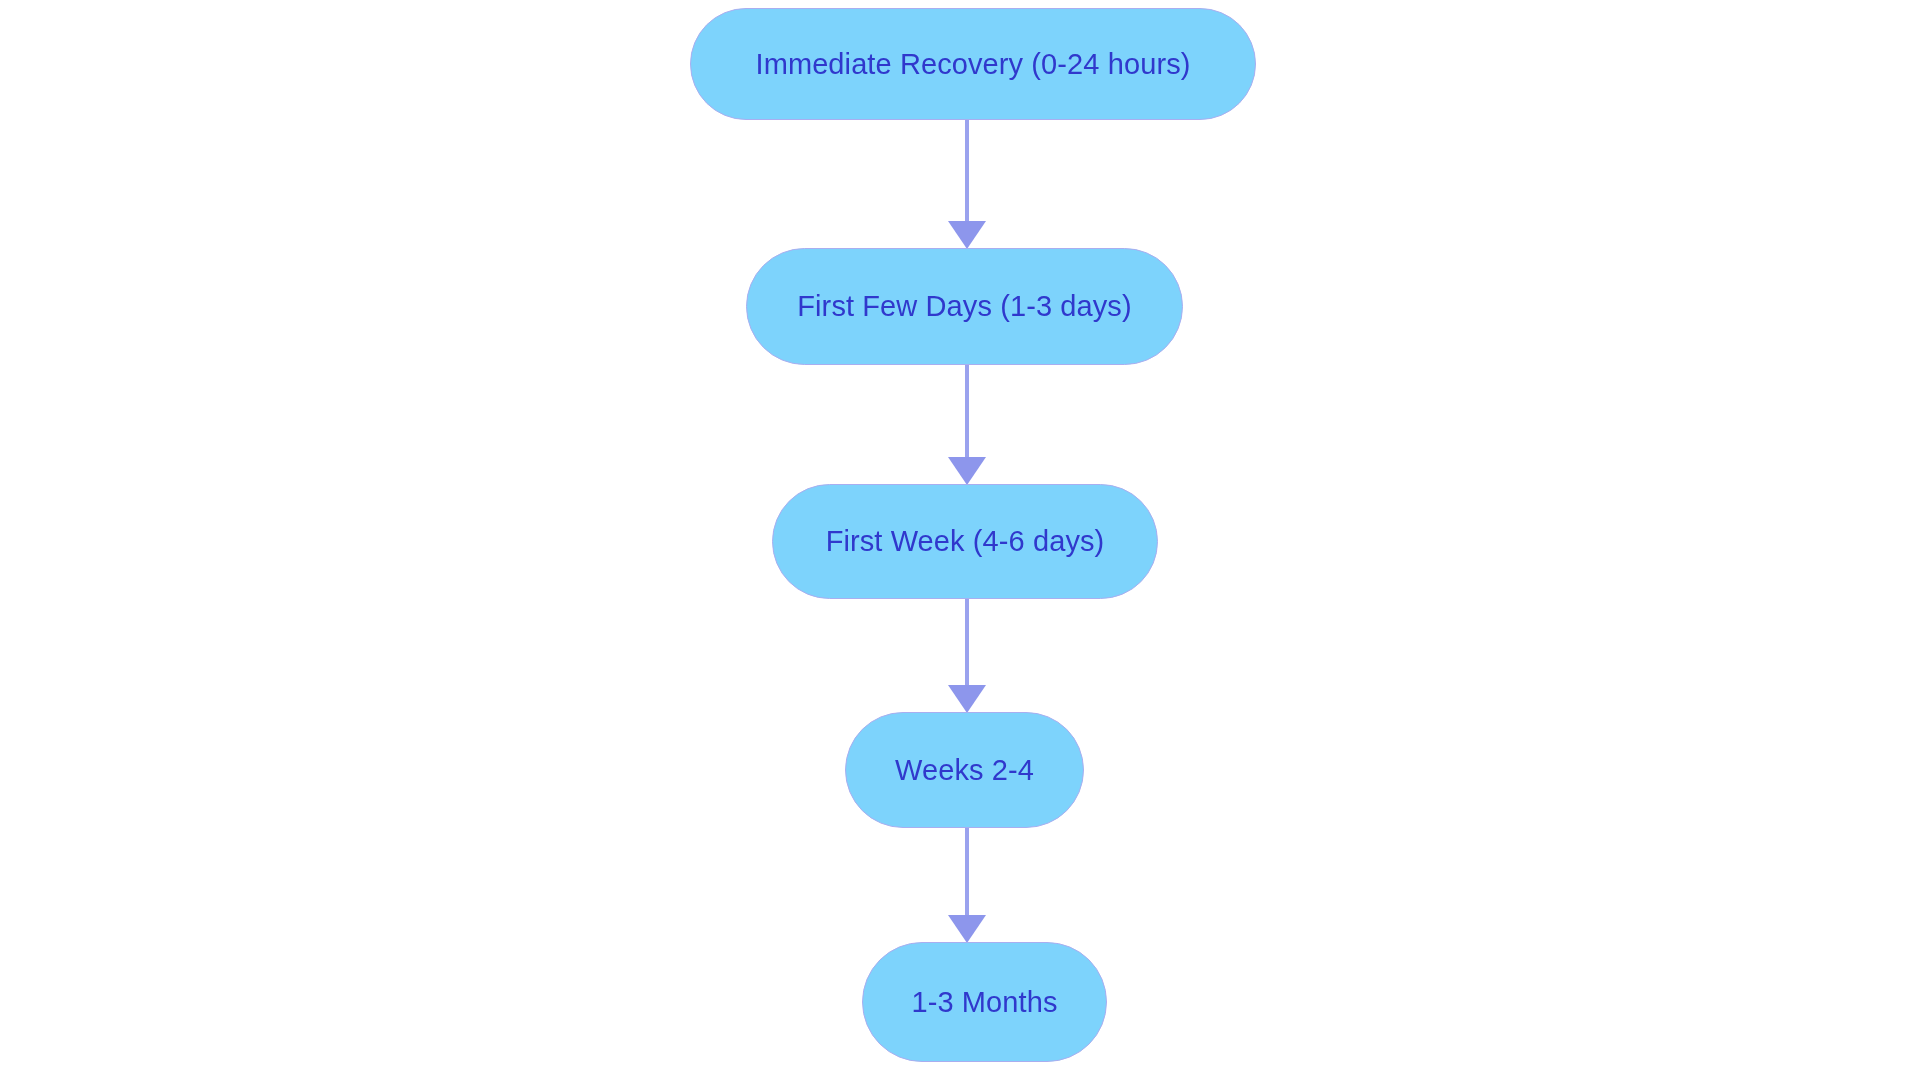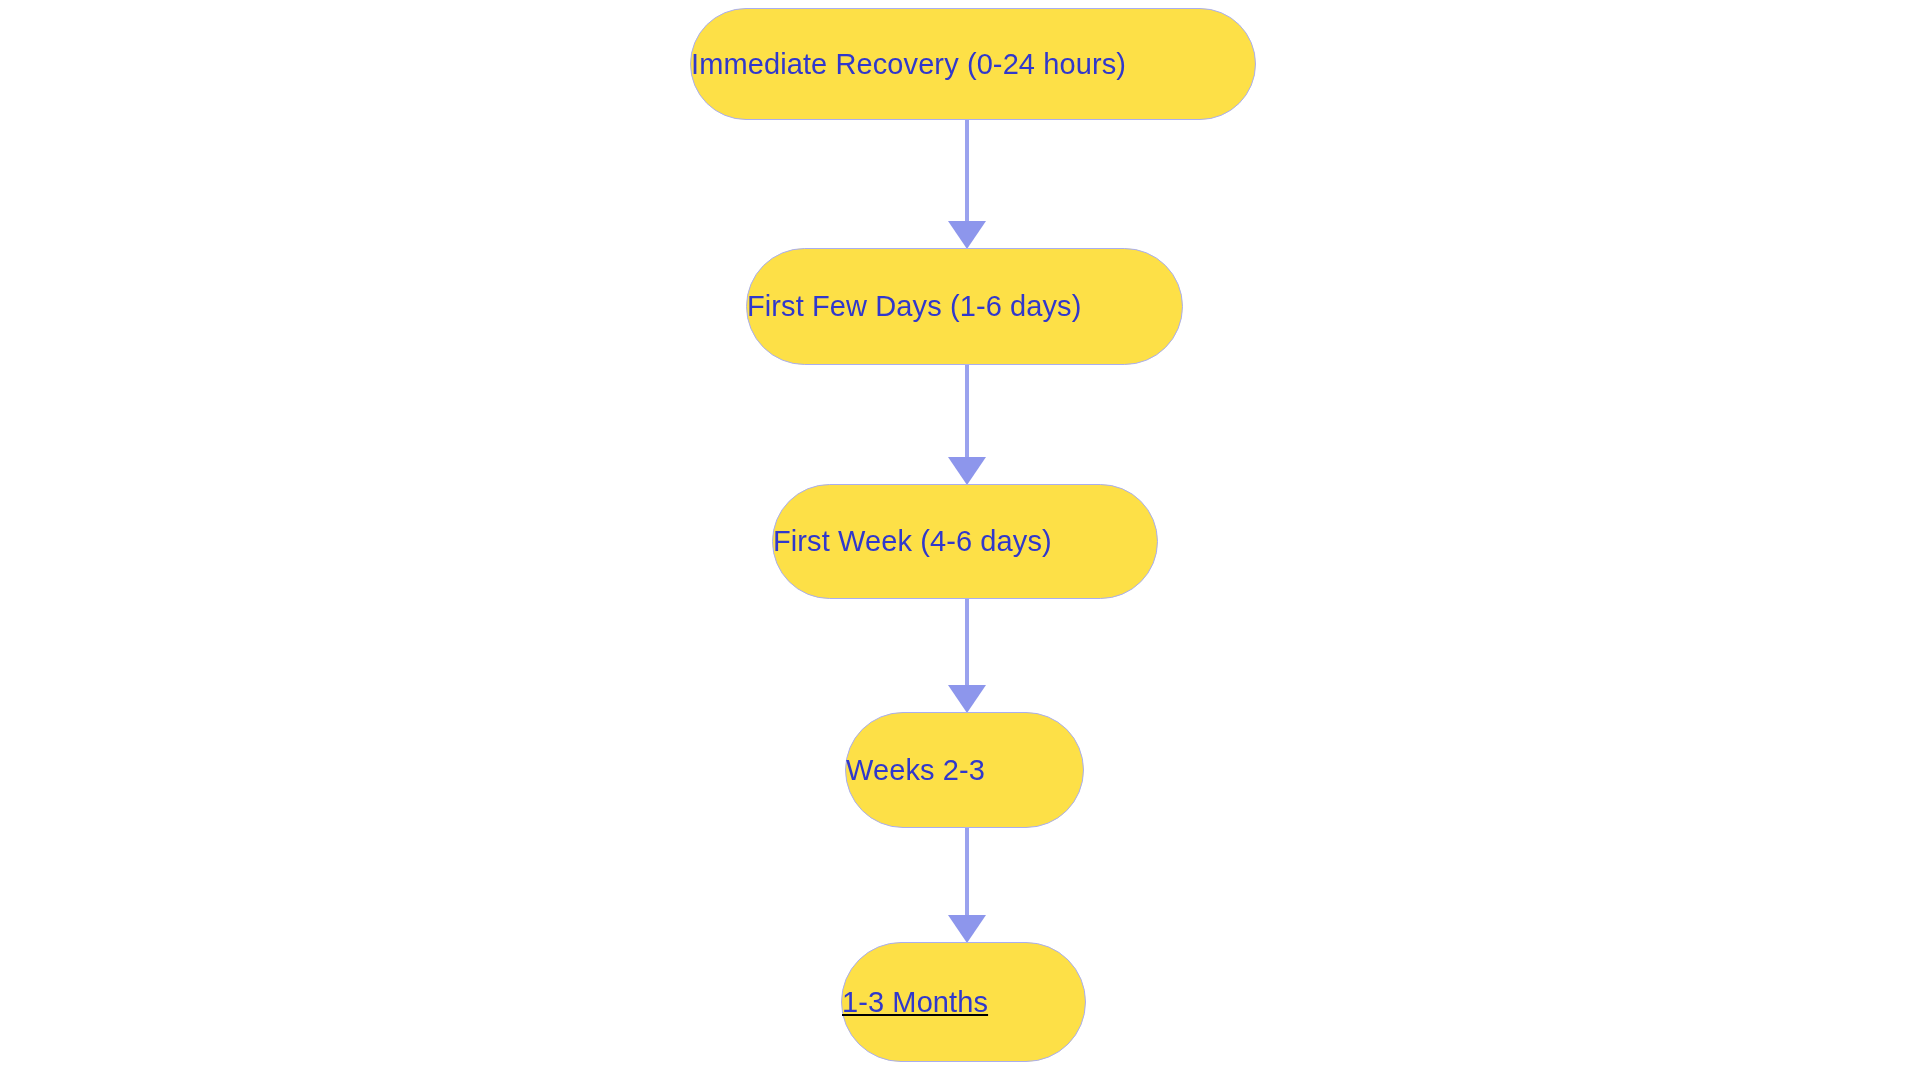--- a/index.html
+++ b/index.html
@@ -25,42 +25,42 @@
     top: 0;
     width: 1920px;
     height: 1083px;
     pointer-events: none;
   }
   .node {
     position: absolute;
     box-sizing: border-box;
     display: flex;
     align-items: center;
-    justify-content: flex-start;
-    background: #fde047;
+    justify-content: center;
+    background: #7dd3fc;
     border: 1.6px solid #A9AEF0;
     border-radius: 999px;
     box-shadow: 0 0 0 0 rgba(0,0,0,0);
   }
   .node-label {
     color: #3038CC;
     font-family: "Liberation Sans", sans-serif;
     font-size: 29px;
     font-weight: 400;
     letter-spacing: 0.1px;
     white-space: nowrap;
     line-height: 1;
     text-align: center;
   }
   
   #node-0 { left: 690px;  top: 8px;    width: 566px; height: 112px; }
   #node-1 { left: 746px;  top: 248px;  width: 437px; height: 117px; }
   #node-2 { left: 772px;  top: 484px;  width: 386px; height: 115px; }
   #node-3 { left: 845px;  top: 712px;  width: 239px; height: 116px; }
-  #node-4 { left: 841px;  top: 942px;  width: 245px; height: 120px; text-decoration: underline; }
+  #node-4 { left: 862px;  top: 942px;  width: 245px; height: 120px; }
 </style>
 </head>
 <body>
 
 <div id="flowchart-canvas">
 
   <svg id="edge-layer" viewBox="0 0 1920 1083">
     <defs>
       <marker id="arrowhead" markerWidth="10" markerHeight="8" refX="9.2" refY="4" orient="auto" markerUnits="userSpaceOnUse">
         <path d="M0,0 L10,4 L0,8 Z" fill="#8D96EC"></path>
@@ -86,28 +86,28 @@
       <line x1="967" y1="828" x2="967" y2="918" stroke="#9AA2EE" stroke-width="4"></line>
       <path d="M948,915 L986,915 L967,943 Z" fill="#8D96EC"></path>
     </g>
   </svg>
 
   <div class="node" id="node-0">
     <span class="node-label">Immediate Recovery (0-24 hours)</span>
   </div>
 
   <div class="node" id="node-1">
-    <span class="node-label">First Few Days (1-6 days)</span>
+    <span class="node-label">First Few Days (1-3 days)</span>
   </div>
 
   <div class="node" id="node-2">
     <span class="node-label">First Week (4-6 days)</span>
   </div>
 
   <div class="node" id="node-3">
-    <span class="node-label">Weeks 2-3</span>
+    <span class="node-label">Weeks 2-4</span>
   </div>
 
   <div class="node" id="node-4">
     <span class="node-label">1-3 Months</span>
   </div>
 
 </div>
 
 </body></html>

